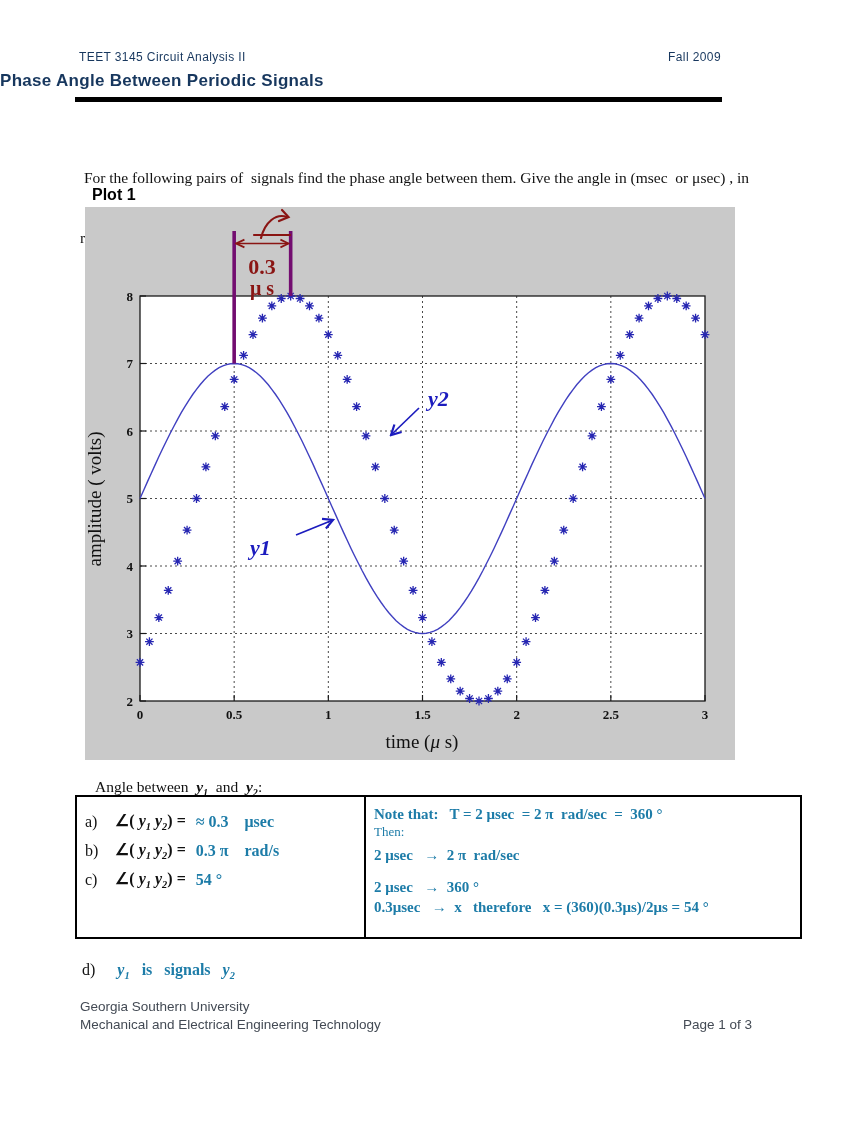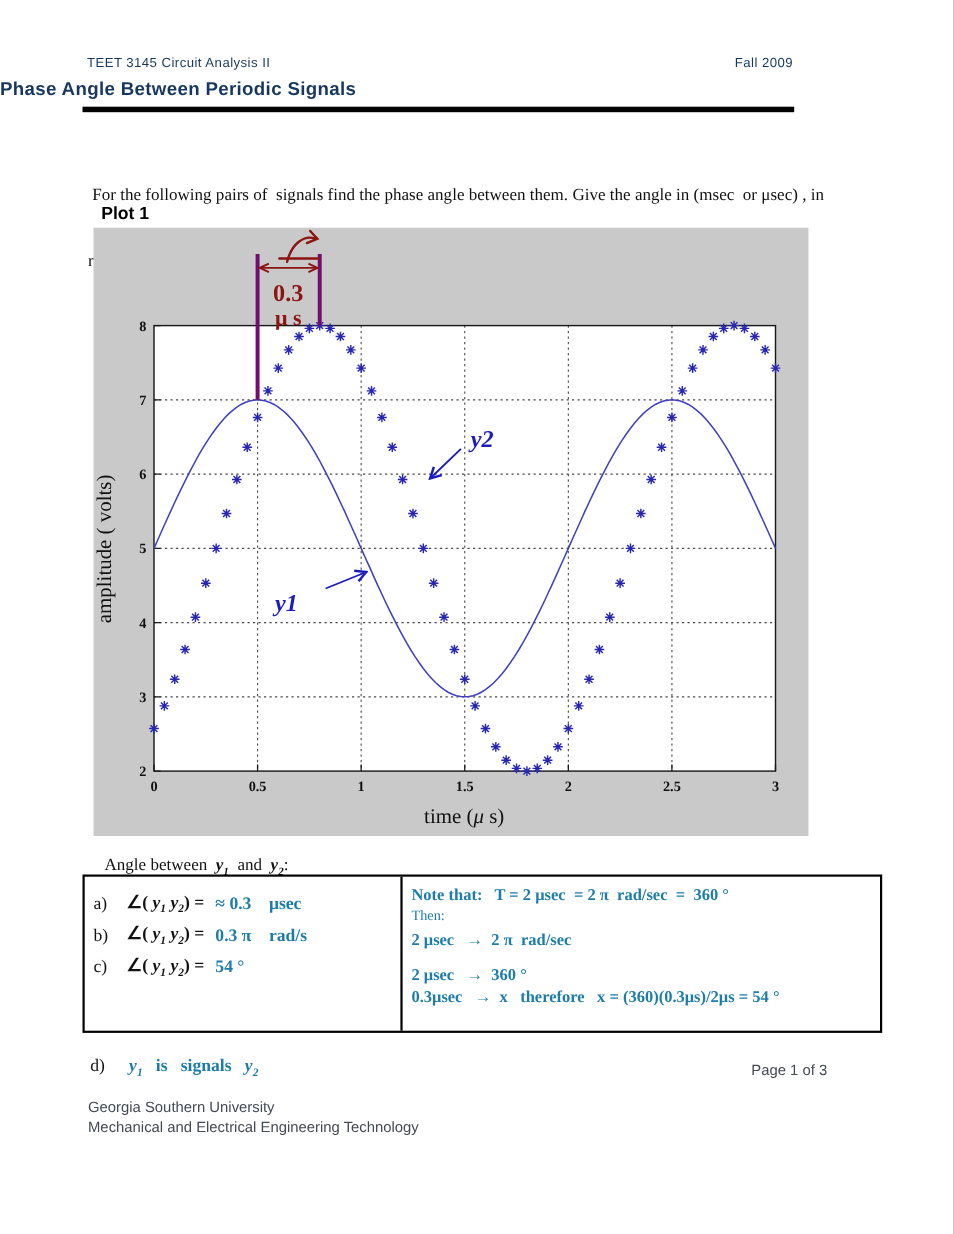--- a/index.html
+++ b/index.html
@@ -47,21 +47,21 @@
 
   
   .concl{position:absolute;left:82px;top:961px;font-size:16px;display:flex;align-items:baseline;white-space:pre;}
   .concl .lbl{color:#111;margin-right:22px;}
   .concl .t{color:var(--teal);font-weight:bold;}
   .concl .gap{display:inline-block;width:12px;}
 
   
   .footer-l1{position:absolute;left:80px;top:999px;}
   .footer-l2{position:absolute;left:80px;top:1017px;}
-  .footer-pg{position:absolute;left:600px;top:965px;width:152px;text-align:right;}
+  .footer-pg{position:absolute;left:600px;top:1017px;width:152px;text-align:right;}
   .footer-l1,.footer-l2,.footer-pg{font-family:"Liberation Sans",sans-serif;font-size:13.5px;color:var(--footer_gray);}
 </style>
 </head>
 <body>
 
 <div class="page">
 
   <div class="hdr-row">
     <span>TEET 3145 Circuit Analysis II</span>
     <span>Fall 2009</span>

